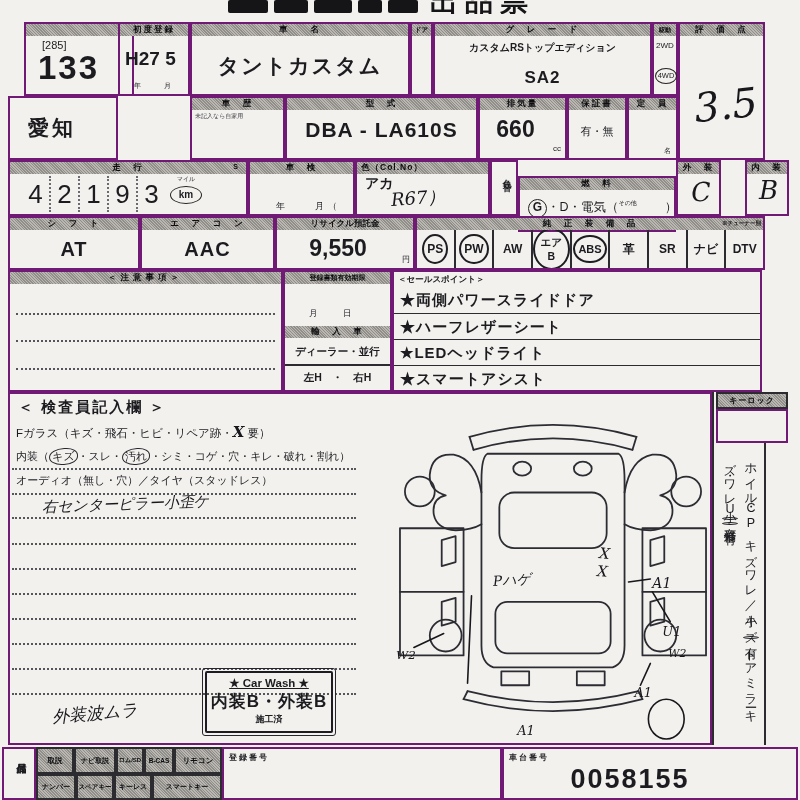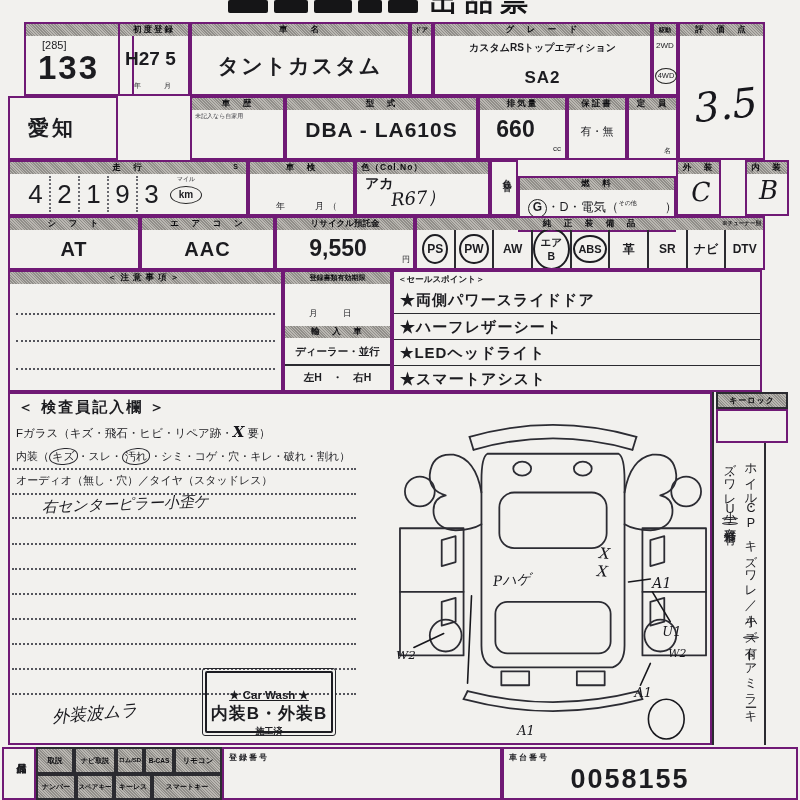--- a/index.html
+++ b/index.html
@@ -257,21 +257,21 @@
     <div class="dotl" style="left:2px;width:344px;top:174px;"></div>
     <div class="dotl" style="left:2px;width:344px;top:199px;"></div>
     <div class="dotl" style="left:2px;width:344px;top:224px;"></div>
     <div class="dotl" style="left:2px;width:344px;top:249px;"></div>
     <div class="dotl" style="left:2px;width:344px;top:274px;"></div>
     <div class="dotl" style="left:2px;width:344px;top:299px;"></div>
     <div class="abs hw" style="left:42px;top:308px;font-size:17px;transform:rotate(-5deg);white-space:nowrap;">外装波ムラ</div>
 
     <div class="abs" style="left:192px;top:274px;width:134px;height:68px;border:1.5px solid #26262c;border-radius:3px;padding:2px;">
       <div style="border:2px solid #1c1c22;border-radius:2px;height:100%;box-sizing:border-box;text-align:center;">
-        <div style="font-size:11.5px;font-weight:bold;text-decoration:underline;margin-top:15px;">★ Car Wash ★</div>
+        <div style="font-size:11.5px;font-weight:bold;text-decoration:underline;margin-top:3px;">★ Car Wash ★</div>
         <div style="font-size:17px;font-weight:bold;letter-spacing:1px;">内装B・外装B</div>
         <div style="font-size:9px;font-weight:bold;">施工済</div>
       </div>
     </div>
 
     <svg class="abs" style="left:386px;top:2px;" width="314" height="348" viewBox="0 0 316 348">
 
       <path class="sk" d="M74 40 Q158 16 242 40"></path>
       <path class="sk" d="M78 53 Q158 30 238 53"></path>
       <path class="sk" d="M74 40 L78 53 M242 40 L238 53"></path>

